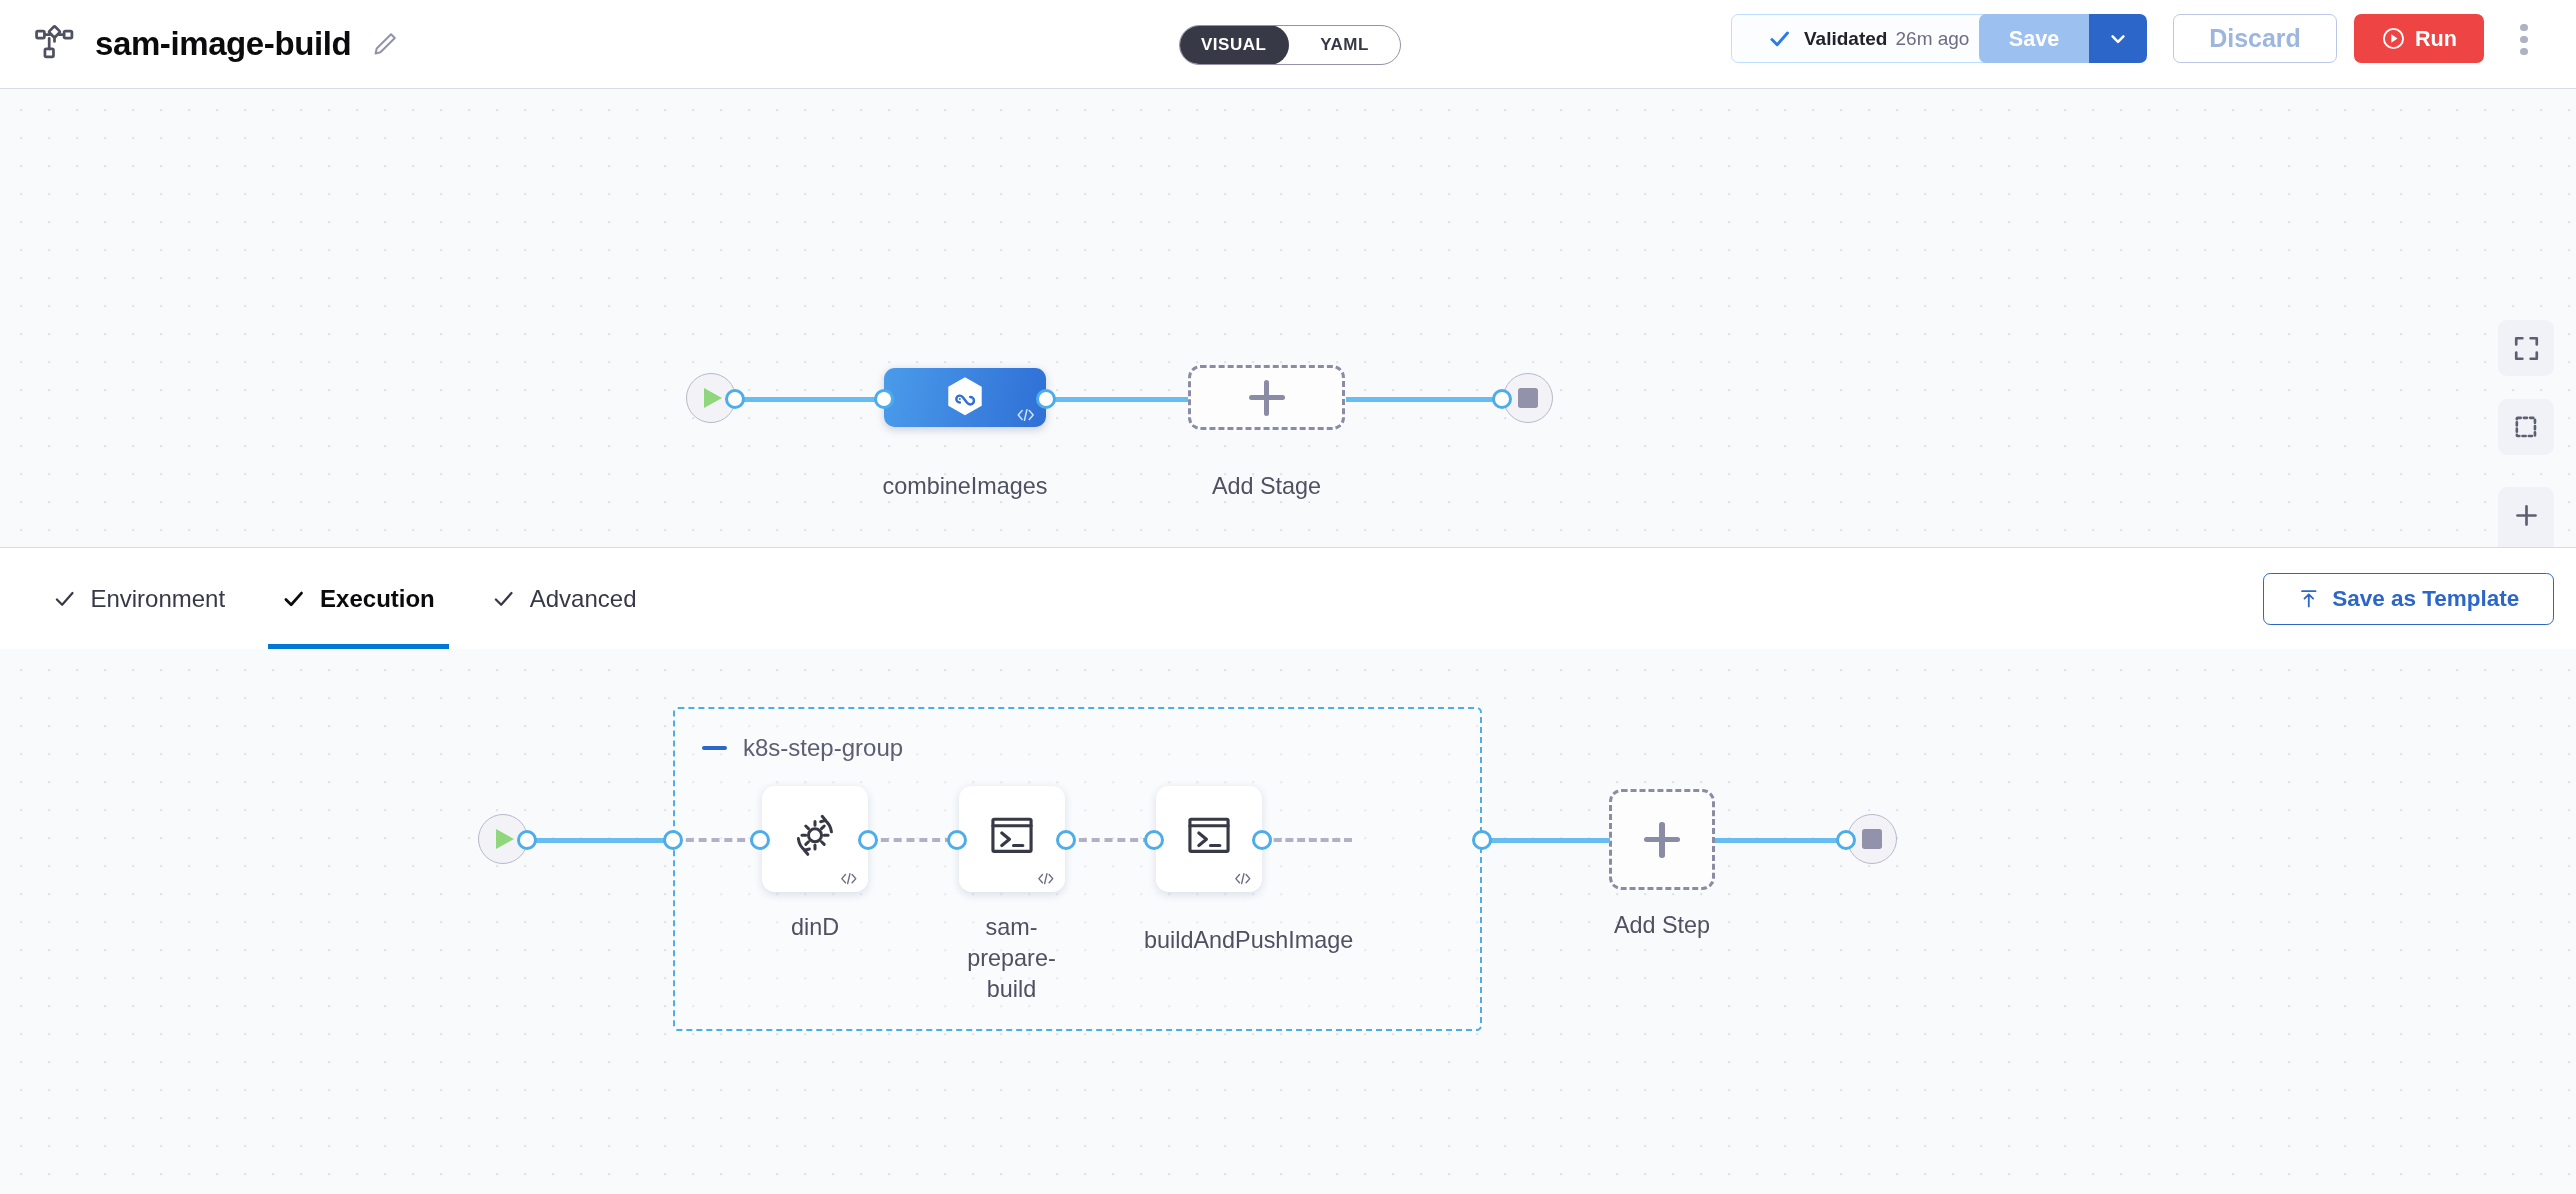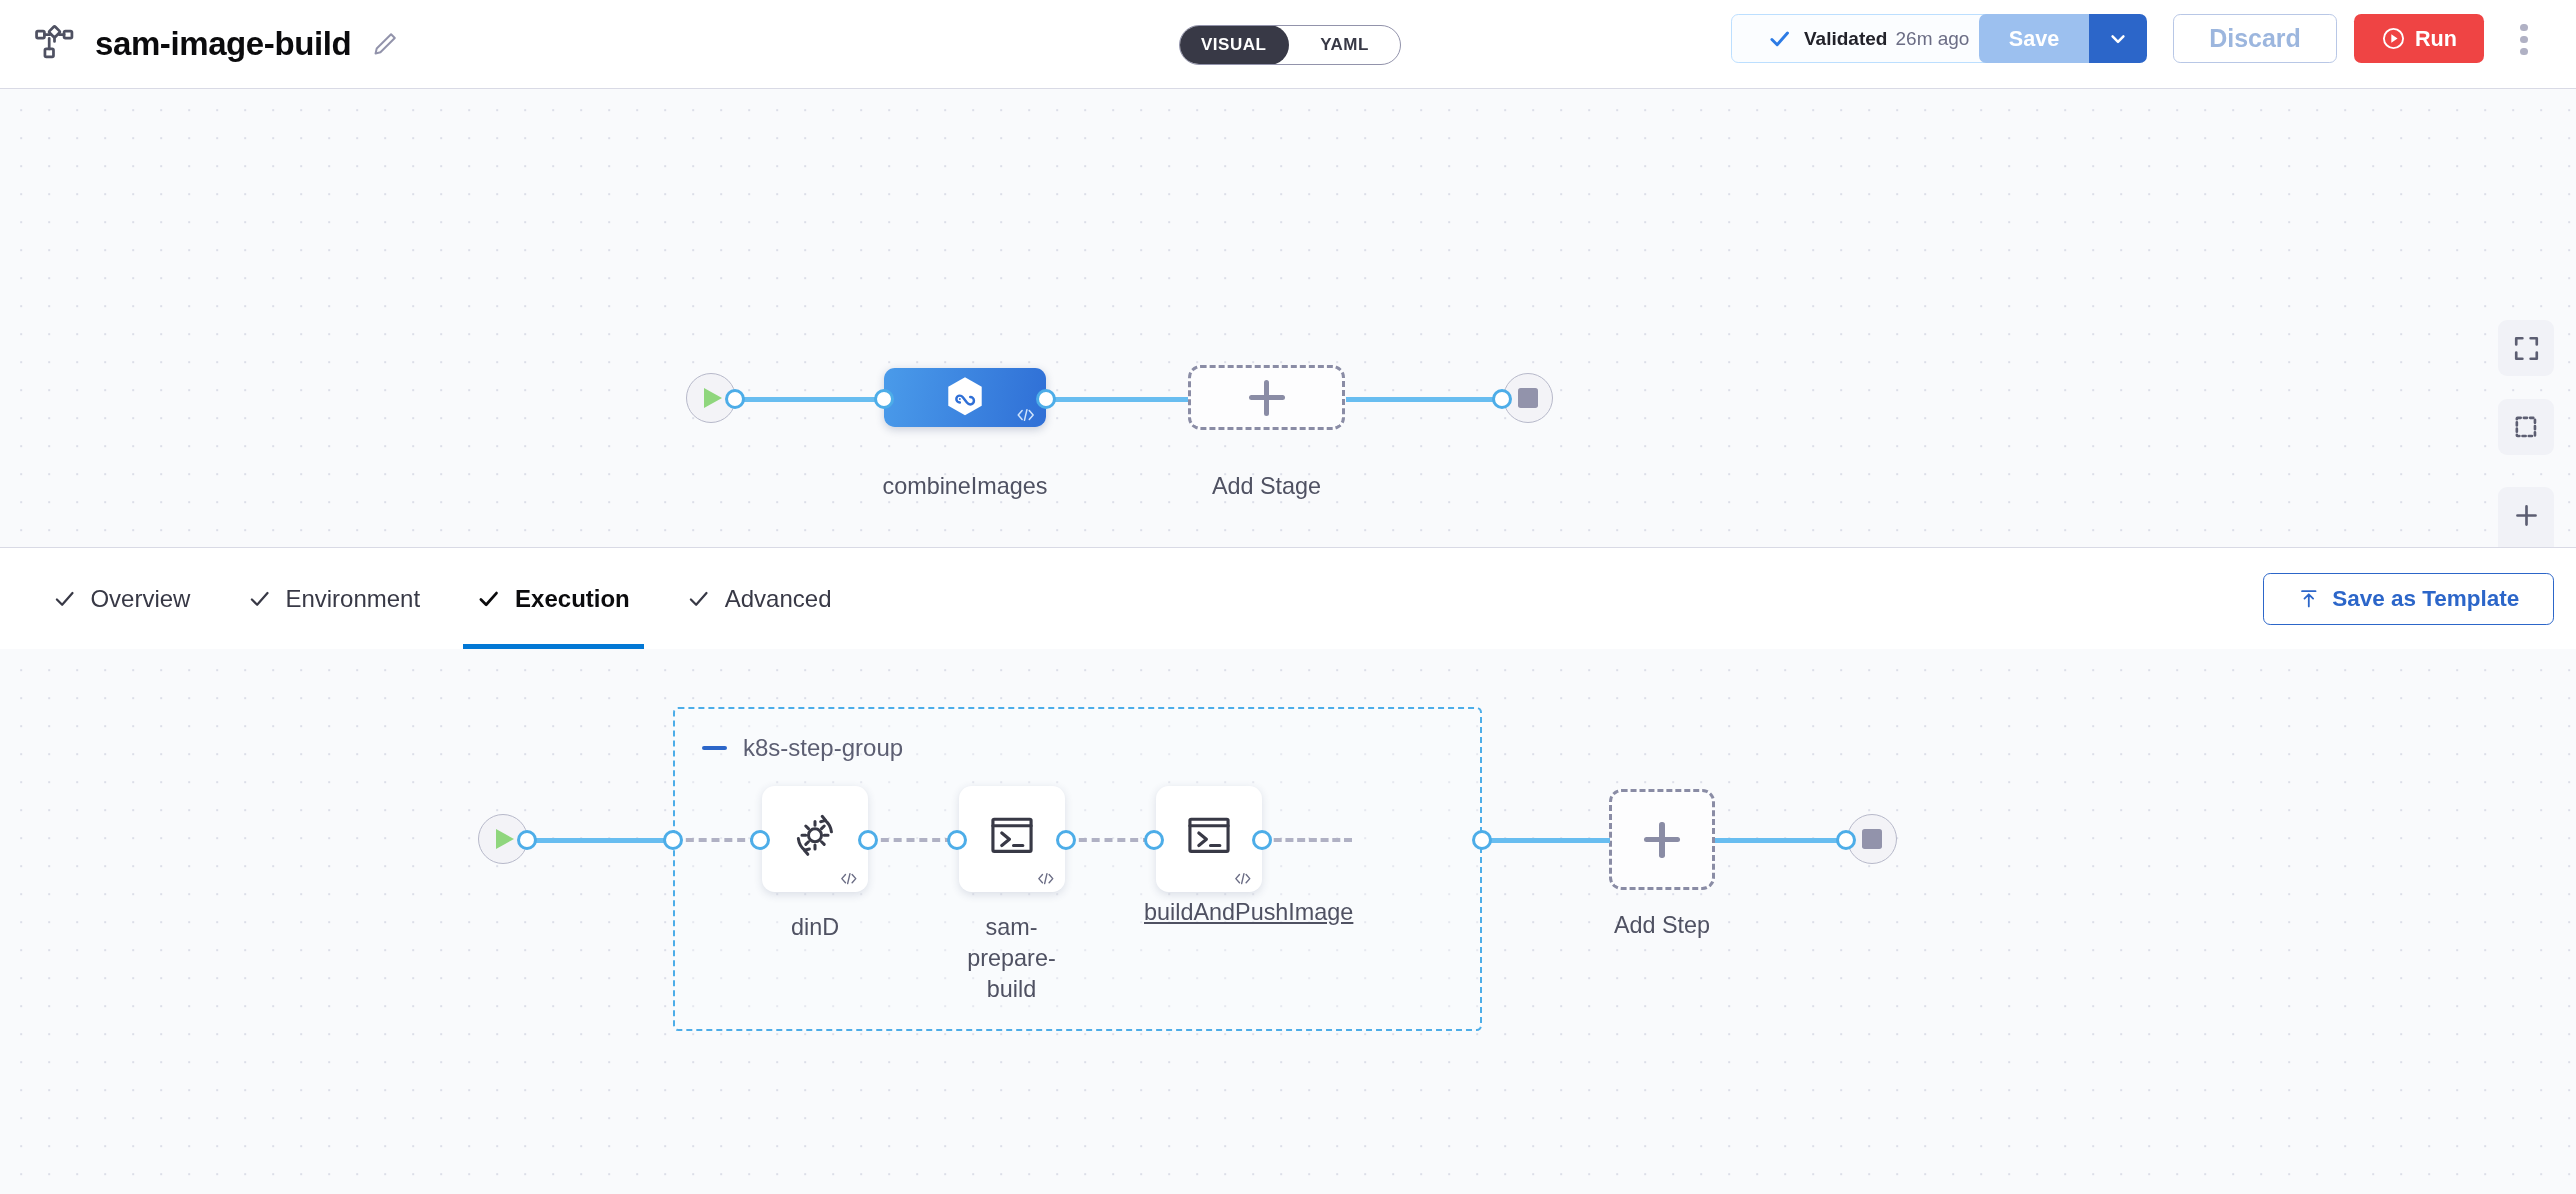--- a/index.html
+++ b/index.html
@@ -342,28 +342,20 @@
   </div>
 </div>
 
 <div class="tabbar">
   <div class="tab">
     <span class="tab-check">
       <svg viewBox="0 0 24 24" width="23.4" height="23.4" fill="none" stroke="#383946" stroke-width="2.3" stroke-linecap="round" stroke-linejoin="round">
           <path d="M4 12.8l5.4 5.4L20 6.2"></path>
         </svg>
     </span>
-    <span>Overview</span>
-  </div>
-  <div class="tab">
-    <span class="tab-check">
-      <svg viewBox="0 0 24 24" width="23.4" height="23.4" fill="none" stroke="#383946" stroke-width="2.3" stroke-linecap="round" stroke-linejoin="round">
-          <path d="M4 12.8l5.4 5.4L20 6.2"></path>
-        </svg>
-    </span>
     <span>Environment</span>
   </div>
   <div class="tab active">
     <span class="tab-check">
       <svg viewBox="0 0 24 24" width="23.4" height="23.4" fill="none" stroke="#0b0b0d" stroke-width="2.8" stroke-linecap="round" stroke-linejoin="round">
           <path d="M4 12.8l5.4 5.4L20 6.2"></path>
         </svg>
     </span>
     <span>Execution</span>
   </div>
@@ -454,21 +446,21 @@
         <path d="M3.2 7.6h17.6"></path>
         <path d="M7.3 10.9l3.5 2.9-3.5 2.9M12.7 16.7h4.3"></path>
       </svg>
     </span>
     <span class="step-code">
       <svg viewBox="0 0 26 18" width="21.6" height="15.3" fill="none" stroke="#6b6d85" stroke-width="1.7" stroke-linecap="round" stroke-linejoin="round">
         <path d="M9 4L4.6 9 9 14M17 4l4.4 5-4.4 5M14.4 3l-2.8 12"></path>
       </svg>
     </span>
   </div>
-  <div class="node-label" style="left:1144px; top:248px; width:130px;text-decoration:underline;">buildAndPushImage</div>
+  <div class="node-label" style="left:1144px; top:276px; width:130px;">buildAndPushImage</div>
 
   <div class="port" style="left:1252px; top:181px;"></div>
   <div class="edge-dashed" style="left:1262px; top:189px; width:90px;"></div>
   <div class="port" style="left:1472px; top:181px;"></div>
 
   <div class="edge-solid" style="left:1482px; top:189px; width:128px;"></div>
 
   <div class="add-node" style="left:1609px; top:140px; width:106px; height:101px;">
     <span class="plus-v"></span>
     <span class="plus-h"></span>

